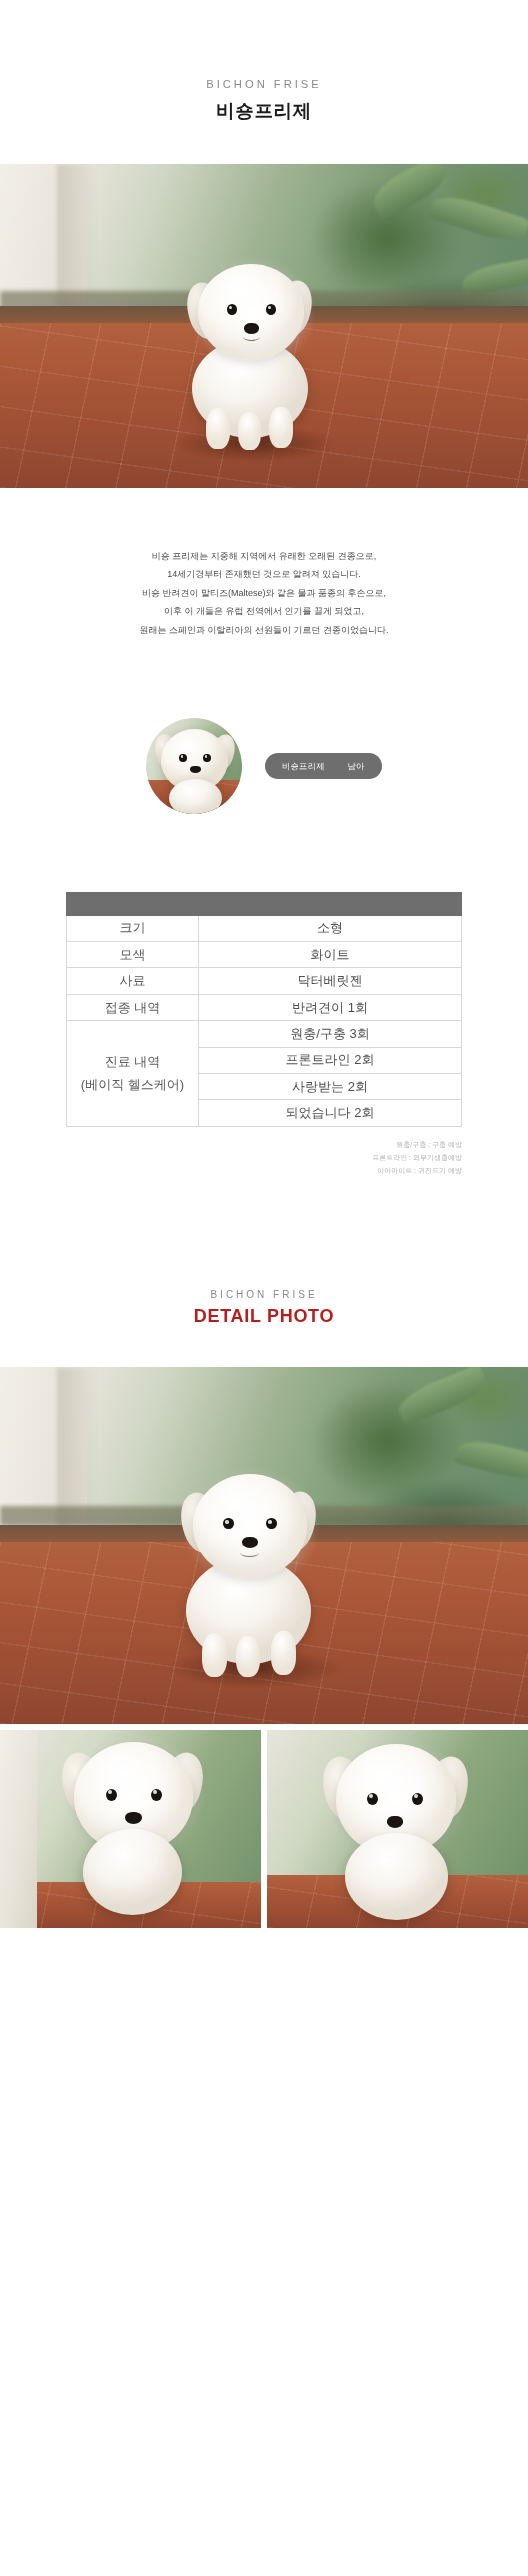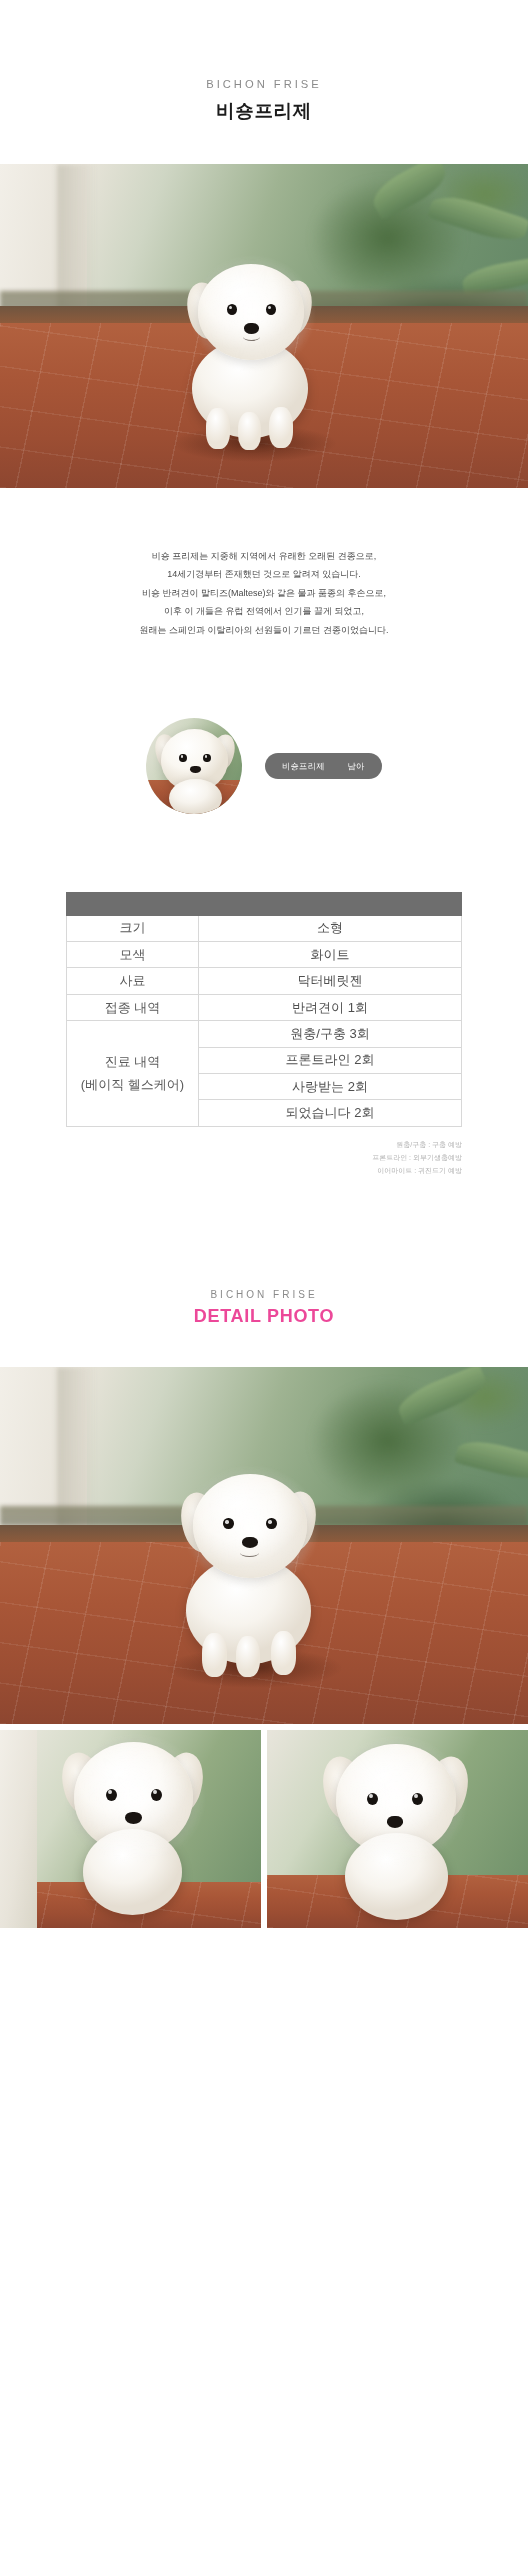--- a/index.html
+++ b/index.html
@@ -257,21 +257,21 @@
     text-align: center;
   }
   .detail-eyebrow {
     font-size: 10px;
     letter-spacing: 3px;
     color: #8a8a8a;
   }
   .detail-title {
     font-size: 18px;
     font-weight: 700;
-    color: #ec4899;
+    color: #b91c1c;
     letter-spacing: 0.7px;
     margin-top: 6.6px;
   }
 
   .detail-hero {
     margin-top: 40px;
     width: 528px;
     height: 357px;
     overflow: hidden;
     position: relative;

